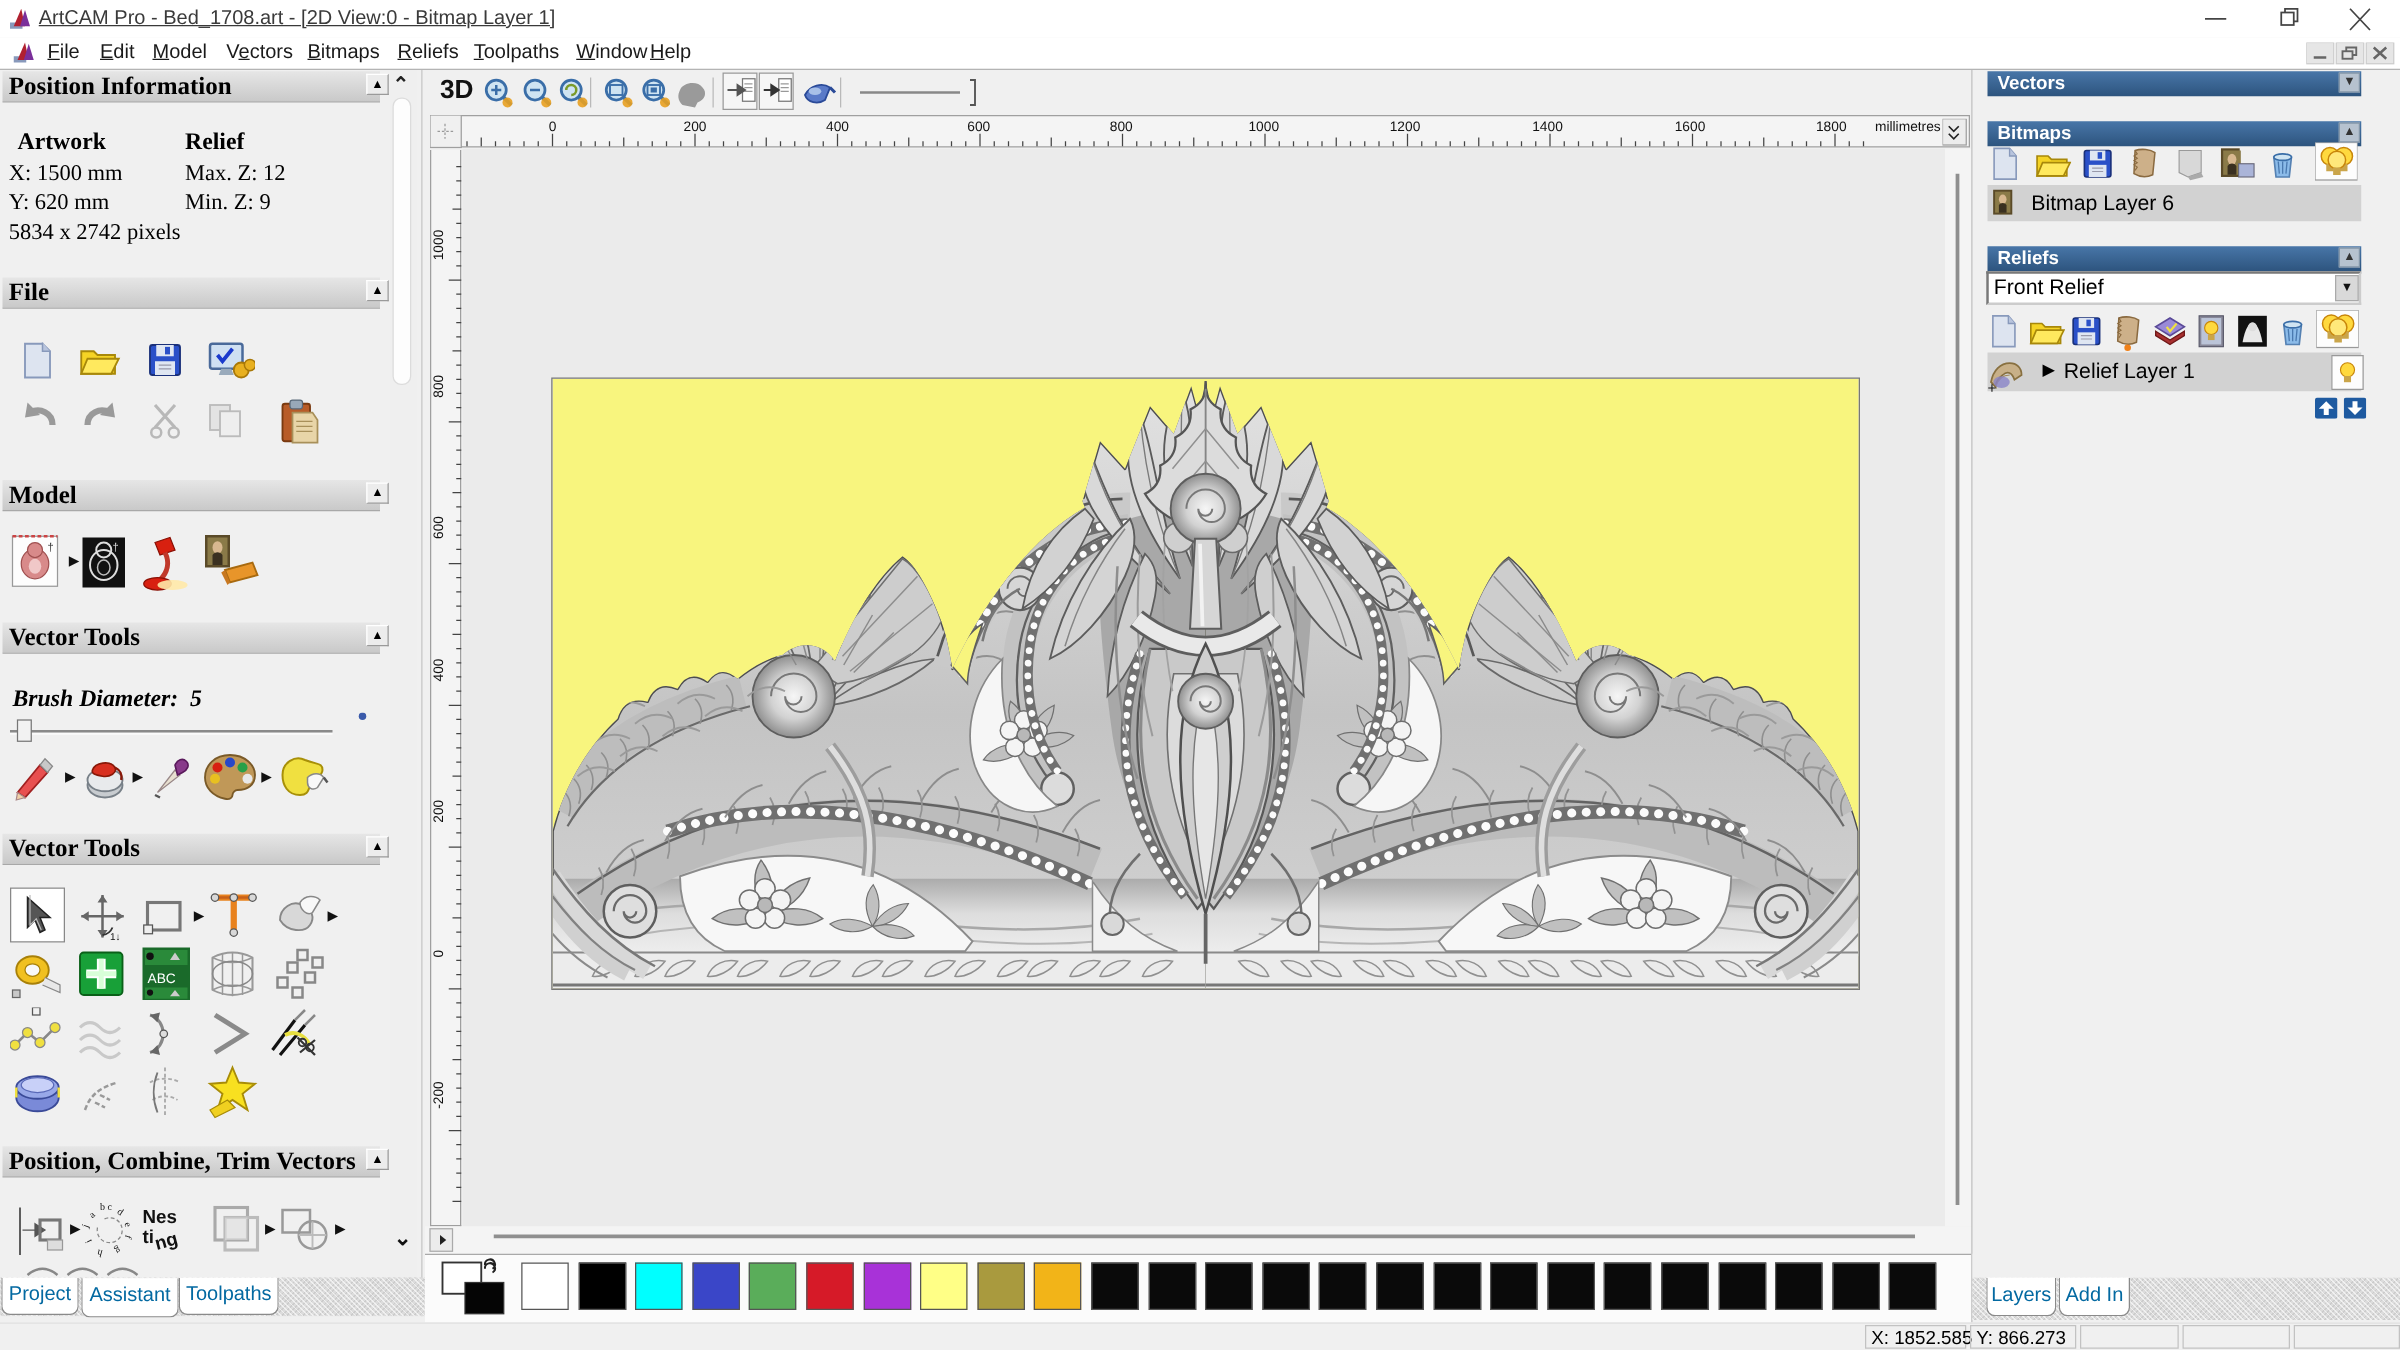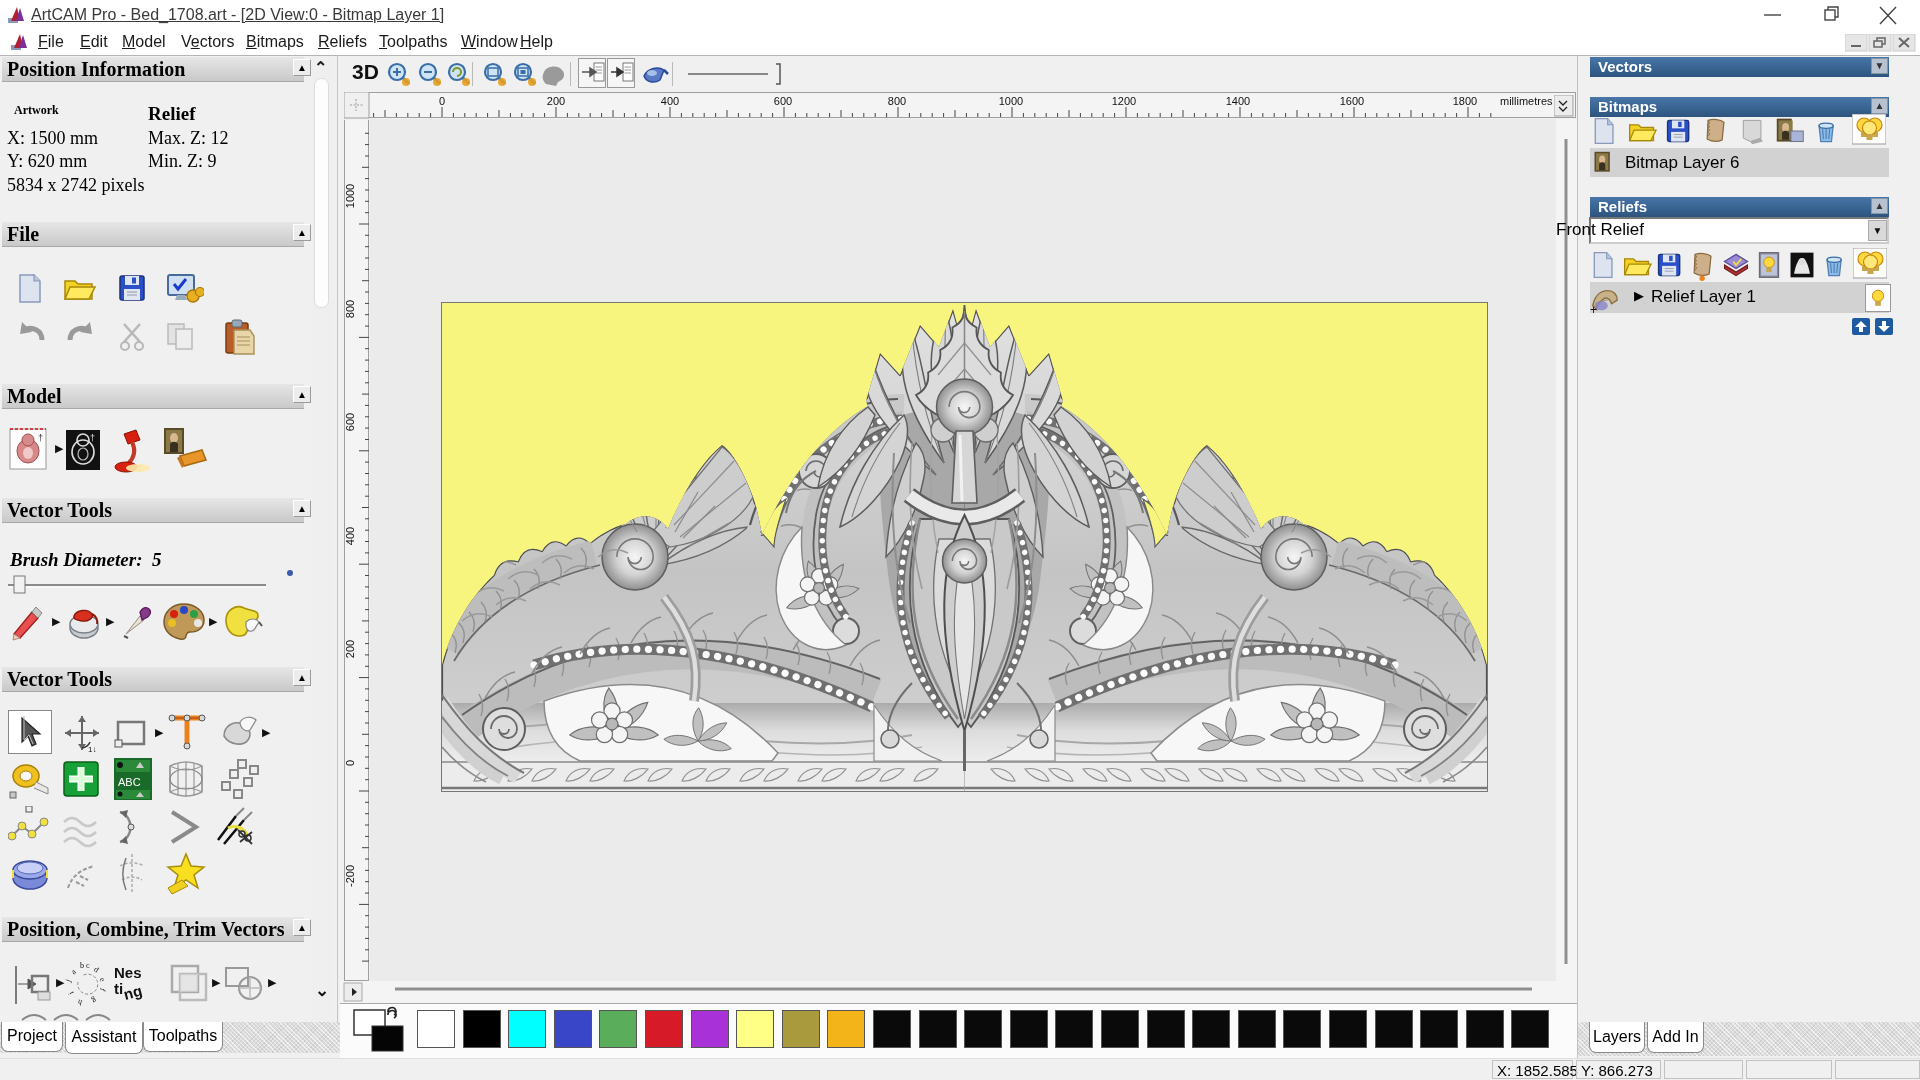--- a/index.html
+++ b/index.html
@@ -26,21 +26,21 @@
   .upbtn { position:absolute; width:18px; height:17px; background:#ececec;
     border:1px solid #9a9a9a; border-top-color:#fff; border-left-color:#fff;
     text-align:center; line-height:15px; font-size:10px; color:#000; }
   .ltxt { position:absolute; font-family:"Liberation Serif", serif; font-size:18px; color:#000; }
 
   
   #lscroll { left:312px; top:56px; width:22px; height:1024px; background:#efefef; }
 
   
   .tab { position:absolute; background:#fff; border:1px solid #8a8a8a; border-top:none;
-    border-radius:0 0 7px 7px; font-size:16px; color:#000000; text-align:center; }
+    border-radius:0 0 7px 7px; font-size:16px; color:#0369a1; text-align:center; }
 
   
   #canvasarea { left:340px; top:56px; width:1238px; height:1004px; background:#f0f0f0; }
   #toolbar { left:340px; top:56px; width:1238px; height:36px; background:#f0f0f0; }
   .tsep { position:absolute; top:6px; width:1px; height:24px; background:#b9b9b9; }
 
   
   #hruler { left:344px; top:92px; width:1232px; height:26px; background:#f4f4f4;
     border:1px solid #9f9f9f; }
   #vruler { left:344px; top:120px; width:25px; height:861px; background:#f4f4f4;
@@ -117,21 +117,21 @@
       <path d="M32 7 v-3 h8 v6 h-3" fill="none" stroke="#666" stroke-width="1.5"></path>
       <path d="M54 4 L64 13 M64 4 L54 13" stroke="#666" stroke-width="2"></path>
     </svg>
   </div>
   <div id="menusep" class="abs"></div>
 
   <div id="leftpanel" class="abs"></div>
   <div class="lhead abs" style="top:57px">Position Information</div>
   <div class="upbtn abs" style="left:293px;top:59px">▲</div>
 
-  <div class="ltxt" style="left:14px;top:103px;font-weight:bold;font-size:12px">Artwork</div>
+  <div class="ltxt" style="left:14px;top:103px;font-weight:bold;font-size:19px">Artwork</div>
   <div class="ltxt" style="left:148px;top:103px;font-weight:bold;font-size:19px">Relief</div>
   <div class="ltxt" style="left:7px;top:128px">X: 1500 mm</div>
   <div class="ltxt" style="left:148px;top:128px">Max. Z: 12</div>
   <div class="ltxt" style="left:7px;top:151px">Y: 620 mm</div>
   <div class="ltxt" style="left:148px;top:151px">Min. Z: 9</div>
   <div class="ltxt" style="left:7px;top:175px">5834 x 2742 pixels</div>
 
   <div class="lhead abs" style="top:222px">File</div>
   <div class="upbtn abs" style="left:293px;top:224px">▲</div>
   <div id="fileicons" class="abs" style="left:0;top:0">
@@ -1054,21 +1054,21 @@
         <circle cx="17.5" cy="14" r="7" fill="#ffe87a" stroke="#c8860a" stroke-width="1.2"></circle>
         <rect x="14.5" y="20" width="6" height="6" fill="#caa54a"></rect>
       </svg>
     </div>
   <div class="lrow abs" style="top:148px;height:29px"></div>
   <div class="abs" style="left:1625px;top:153px;font-size:17px;color:#000">Bitmap Layer 6</div>
 
   <div class="bhead abs" style="top:197px">Reliefs</div>
   <div class="bbtn abs" style="left:1871px;top:198px">▲</div>
   <div class="abs" style="left:1589px;top:217px;width:300px;height:27px;background:#fff;border:2px inset #ccc"></div>
-  <div class="abs" style="left:1556px;top:220px;font-size:17px;color:#000">Front Relief</div>
+  <div class="abs" style="left:1595px;top:220px;font-size:17px;color:#000">Front Relief</div>
   <div class="abs" style="left:1868px;top:220px;width:19px;height:21px;background:#d9d9d9;border:1px solid #aaa;text-align:center;line-height:19px;font-size:10px;color:#111">▼</div>
   <div id="rlicons" class="abs" style="left:0;top:0;z-index:6">
       <svg class="abs" style="left:1589px;top:250px" width="30" height="30" viewBox="0 0 34 32">
         <path d="M6 2 L20 2 L26 9 L26 30 L6 30 Z" fill="#dde4f0" stroke="#8899bb" stroke-width="1.5"></path>
         <path d="M20 2 L20 9 L26 9" fill="#b8c4dd" stroke="#8899bb" stroke-width="1.2"></path>
       </svg>
       <svg class="abs" style="left:1622px;top:250px" width="30" height="30" viewBox="0 0 34 32">
         <path d="M3 9 L13 9 L16 12 L30 12 L30 27 L3 27 Z" fill="#f5d325" stroke="#a8880a" stroke-width="1.5"></path>
         <path d="M3 27 L8 15 L33 15 L27 27 Z" fill="#ffe95e" stroke="#a8880a" stroke-width="1.5"></path>
       </svg>

